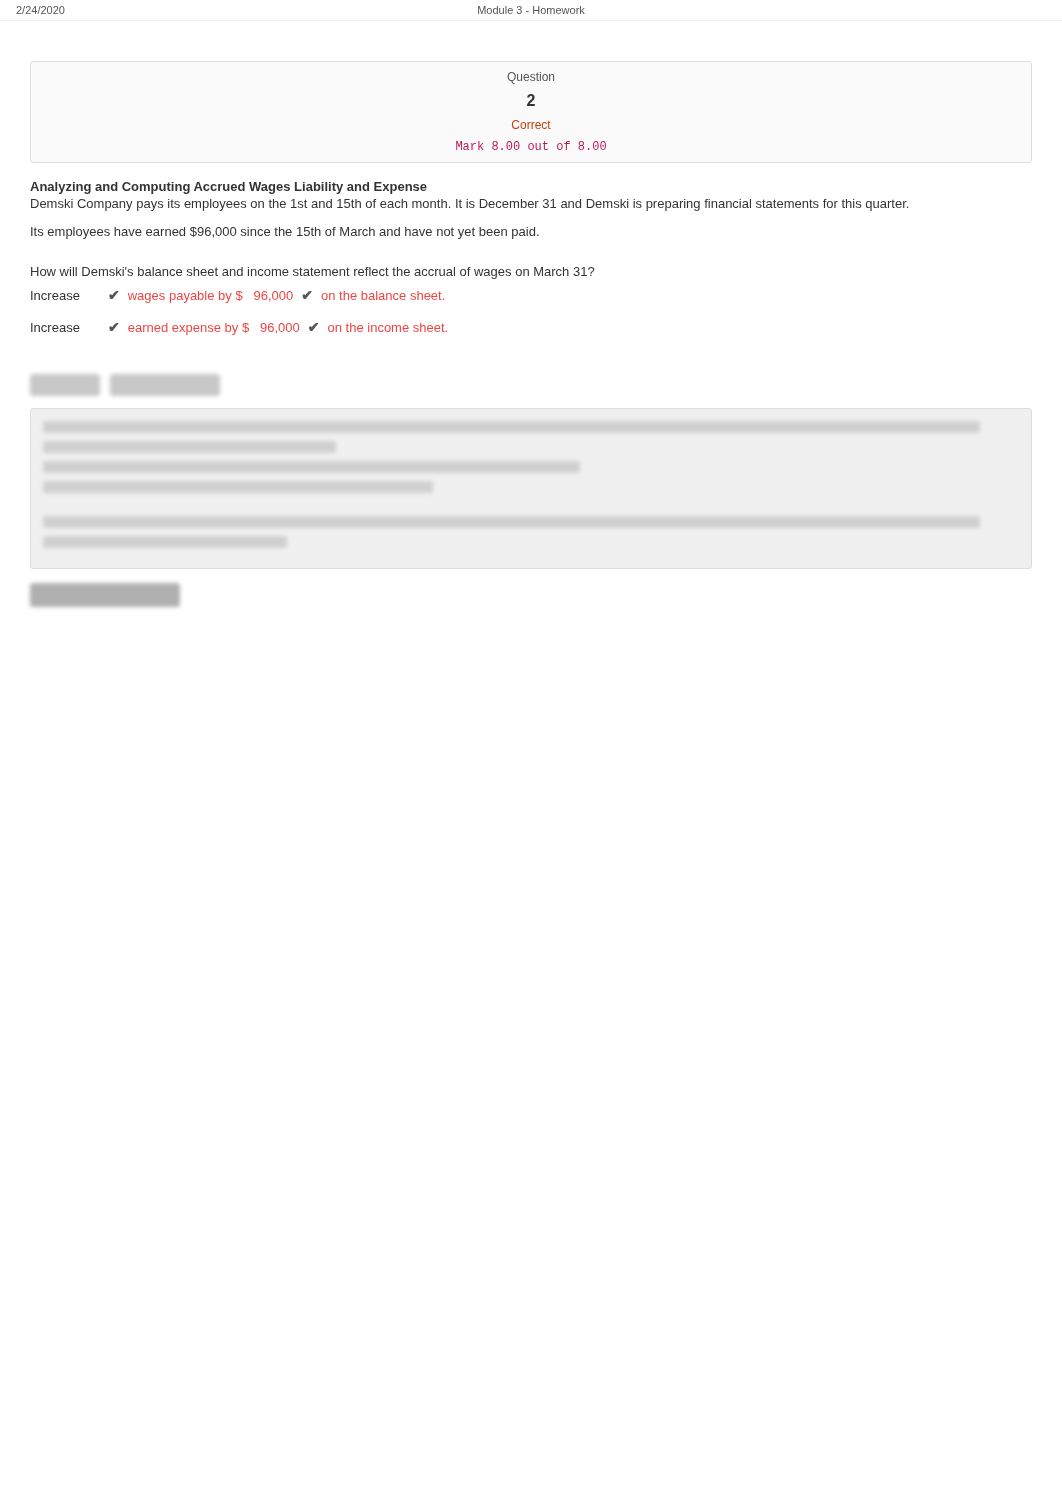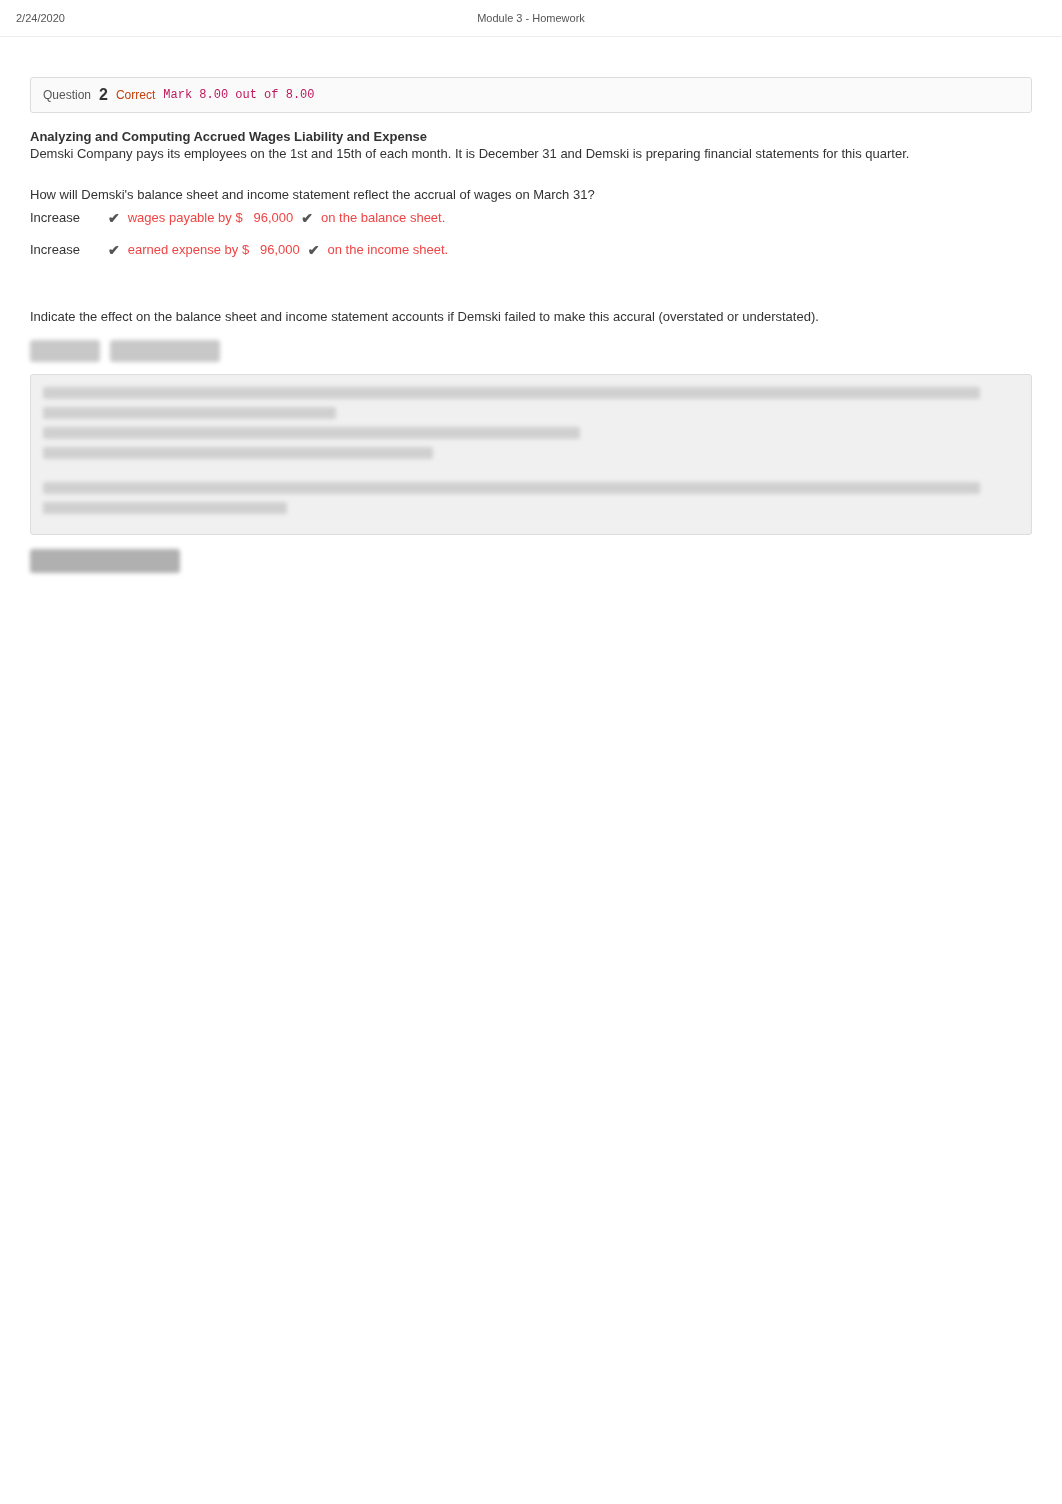--- a/index.html
+++ b/index.html
@@ -25,20 +25,21 @@
       display: flex;
       align-items: center;
       gap: 8px;
       margin-bottom: 16px;
       font-size: 12px;
       color: #555;
       border: 1px solid #ddd;
       padding: 8px 12px;
       border-radius: 3px;
       background: #fafafa;
+      flex-direction: column;
     }
 
     .question-number {
       font-weight: bold;
       font-size: 16px;
       color: #333;
     }
 
     .question-label {
       font-size: 12px;
@@ -70,21 +71,21 @@
     }
 
     .question-text {
       font-size: 13px;
       color: #333;
       margin-bottom: 8px;
     }
 
     .answer-row {
       display: flex;
-      align-items: flex-start;
+      align-items: center;
       gap: 8px;
       margin-bottom: 16px;
       font-size: 13px;
     }
 
     .answer-label {
       width: 70px;
       font-size: 13px;
       color: #333;
     }
@@ -156,21 +157,21 @@
       background: #b0b0b0;
       border-radius: 3px;
       filter: blur(2px);
       margin-top: 14px;
     }
 
     .top-bar-wrapper {
       position: relative;
       display: flex;
       align-items: center;
-      padding: 12px 16px;
+      padding: 4px 16px;
       font-size: 11px;
       color: #555;
       border-bottom: 1px solid #eee;
     }
 
     .top-bar-date {
       font-size: 11px;
       color: #555;
     }
 
@@ -198,20 +199,21 @@
     <span class="question-number">2</span>
     <span class="correct-badge">Correct</span>
     <span class="mark-info">Mark 8.00 out of 8.00</span>
   </div>
 
   
   <p class="section-title">Analyzing and Computing Accrued Wages Liability and Expense</p>
 
   
   <p class="description">Demski Company pays its employees on the 1st and 15th of each month. It is December 31 and Demski is preparing financial statements for this quarter.</p>
+  <p class="description">Its employees have earned $96,000 since the 15th of March and have not yet been paid.</p>
 
   <br>
 
   
   <p class="question-text">How will Demski's balance sheet and income statement reflect the accrual of wages on March 31?</p>
 
   
   <div class="answer-row">
     <span class="answer-label">Increase</span>
     <span class="check-icon">✔</span>
@@ -233,21 +235,20 @@
       &nbsp;
       <span>96,000</span>
     </span>
     <span class="check-icon">✔</span>
     <span class="answer-text">on the income sheet.</span>
   </div>
 
   <br>
 
   
-  <p class="indicate-text">Indicate the effect on the balance sheet and income statement accounts if Demski failed to make this accural (overstated or understated).</p>
 
   
   <div class="blurred-section">
 
     <div class="blurred-buttons">
       <div class="blurred-btn-1"></div>
       <div class="blurred-btn-2"></div>
     </div>
 
     <div class="blurred-content-area">

